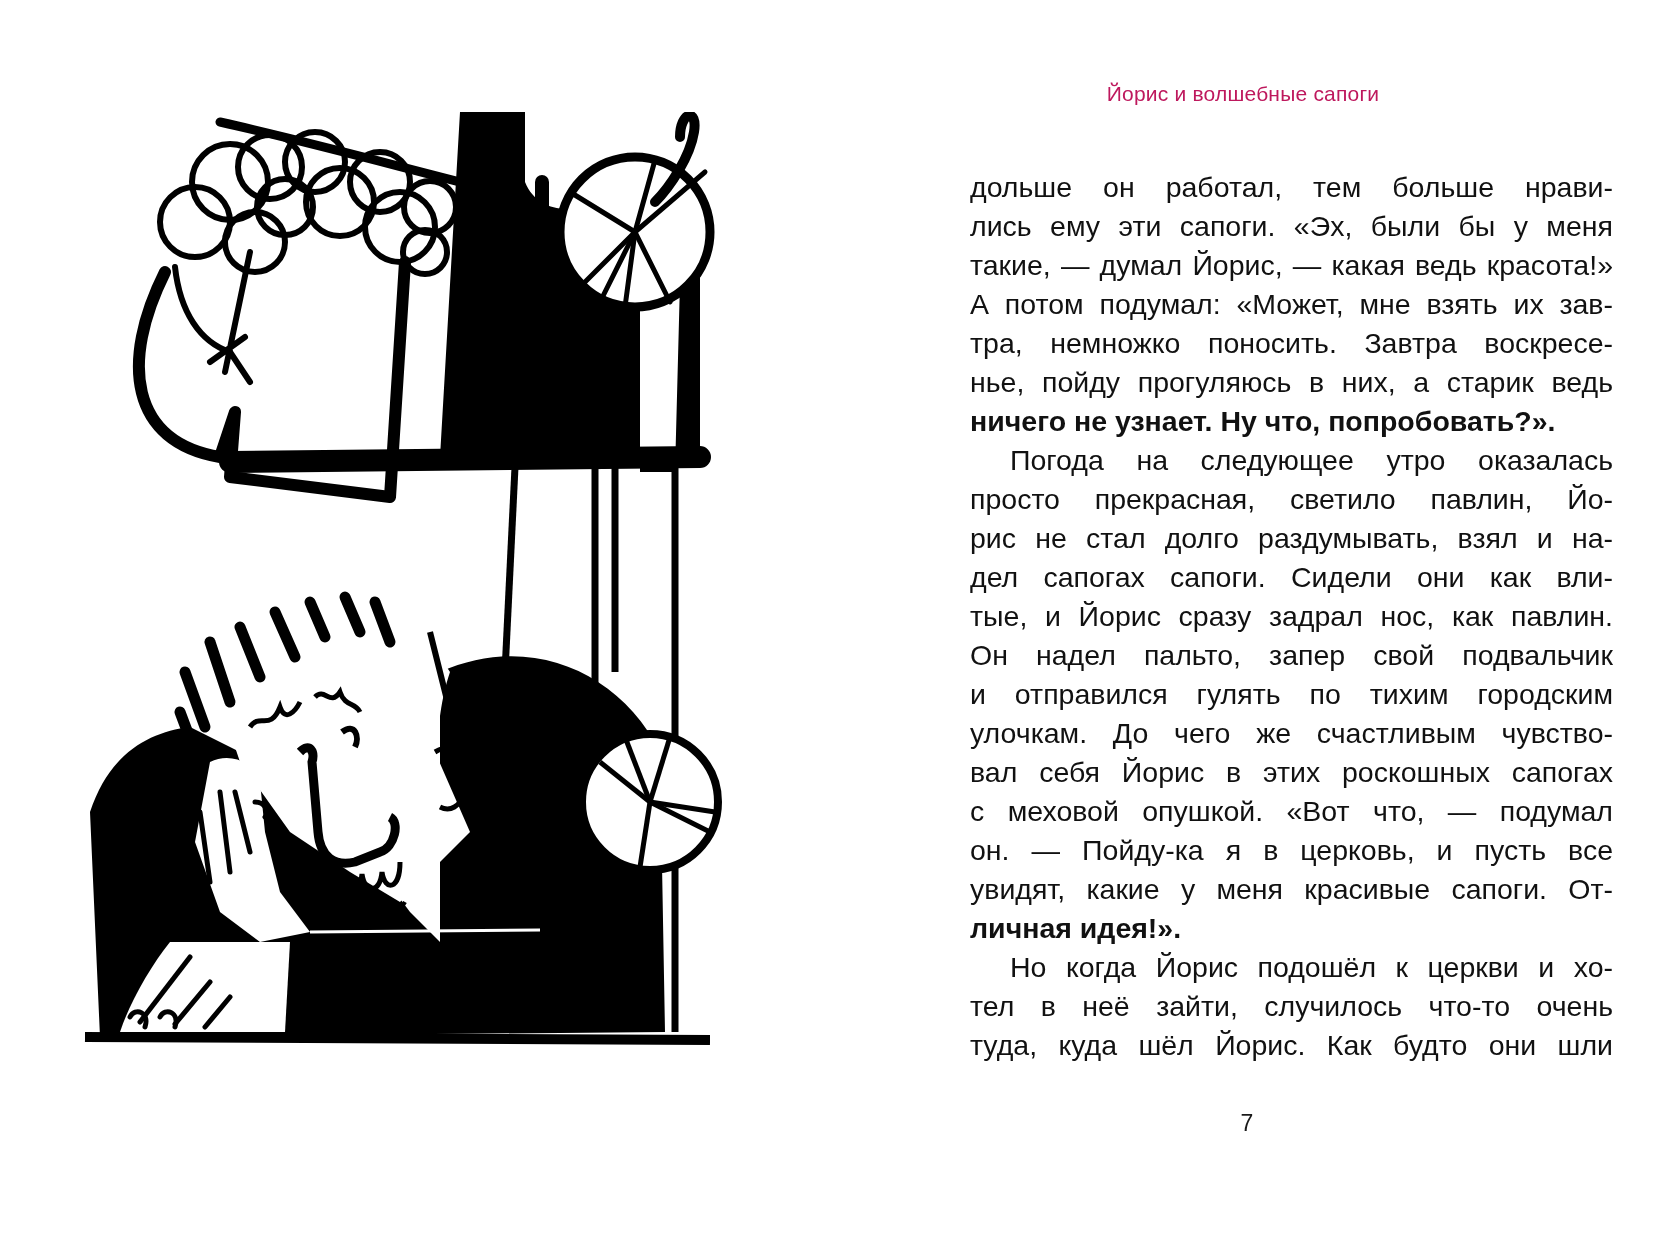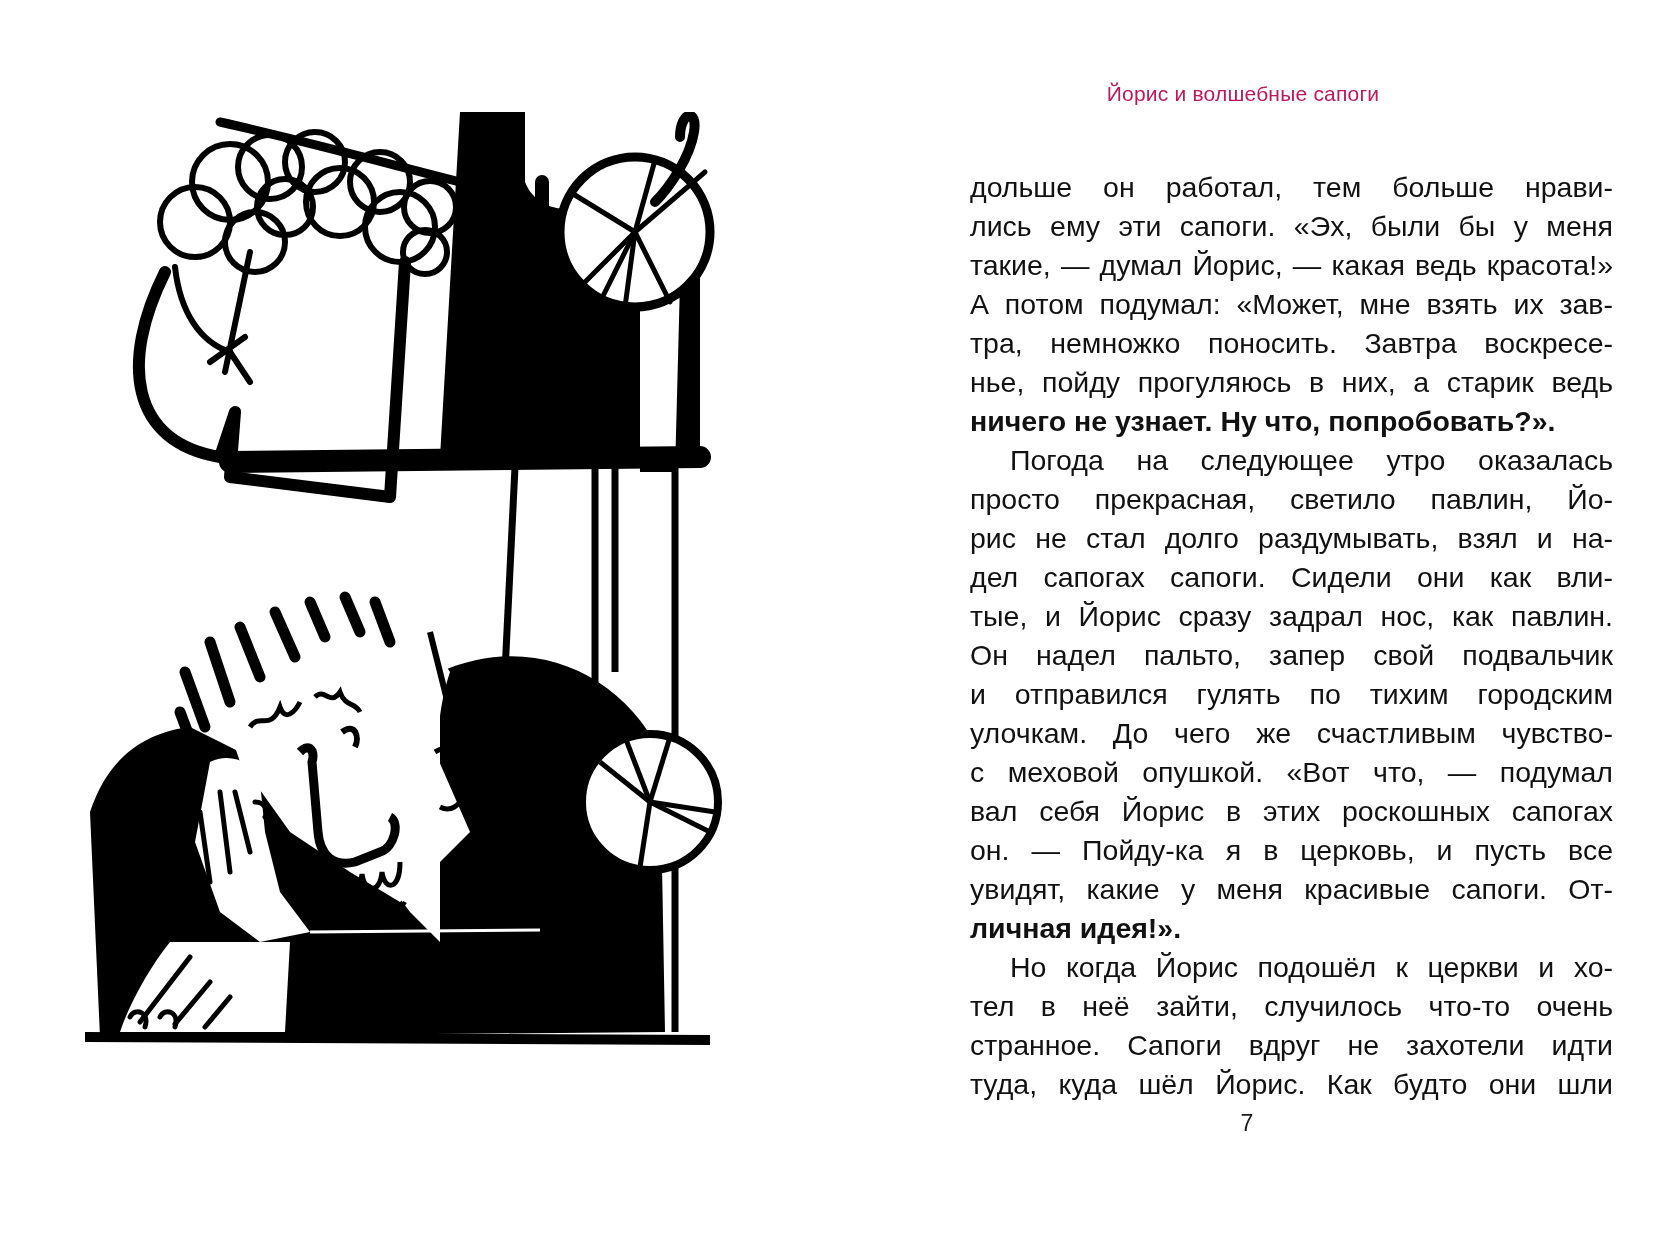--- a/index.html
+++ b/index.html
@@ -150,27 +150,26 @@
       <span class="line">нье, пойду прогуляюсь в них, а старик ведь</span>
       <span class="line last">ничего не узнает. Ну что, попробовать?».</span>
       <span class="line indent">Погода на следующее утро оказалась</span>
       <span class="line">просто прекрасная, светило павлин, Йо-</span>
       <span class="line">рис не стал долго раздумывать, взял и на-</span>
       <span class="line">дел сапогах сапоги. Сидели они как вли-</span>
       <span class="line">тые, и Йорис сразу задрал нос, как павлин.</span>
       <span class="line">Он надел пальто, запер свой подвальчик</span>
       <span class="line">и отправился гулять по тихим городским</span>
       <span class="line">улочкам. До чего же счастливым чувство-</span>
+      <span class="line">вал себя Йорис в этих роскошных сапогах</span>
       <span class="line">с меховой опушкой. «Вот что, — подумал</span>
-      <span class="line">вал себя Йорис в этих роскошных сапогах</span>
       <span class="line">он. — Пойду-ка я в церковь, и пусть все</span>
       <span class="line">увидят, какие у меня красивые сапоги. От-</span>
       <span class="line last">личная идея!».</span>
       <span class="line indent">Но когда Йорис подошёл к церкви и хо-</span>
       <span class="line">тел в неё зайти, случилось что-то очень</span>
-      <span class="line">странное. Сапоги вдруг не захотели идти</span>
       <span class="line">туда, куда шёл Йорис. Как будто они шли</span>
     </div>
 
     <div class="page-number">7</div>
   </div>
 
 </div>
 
 </body></html>

